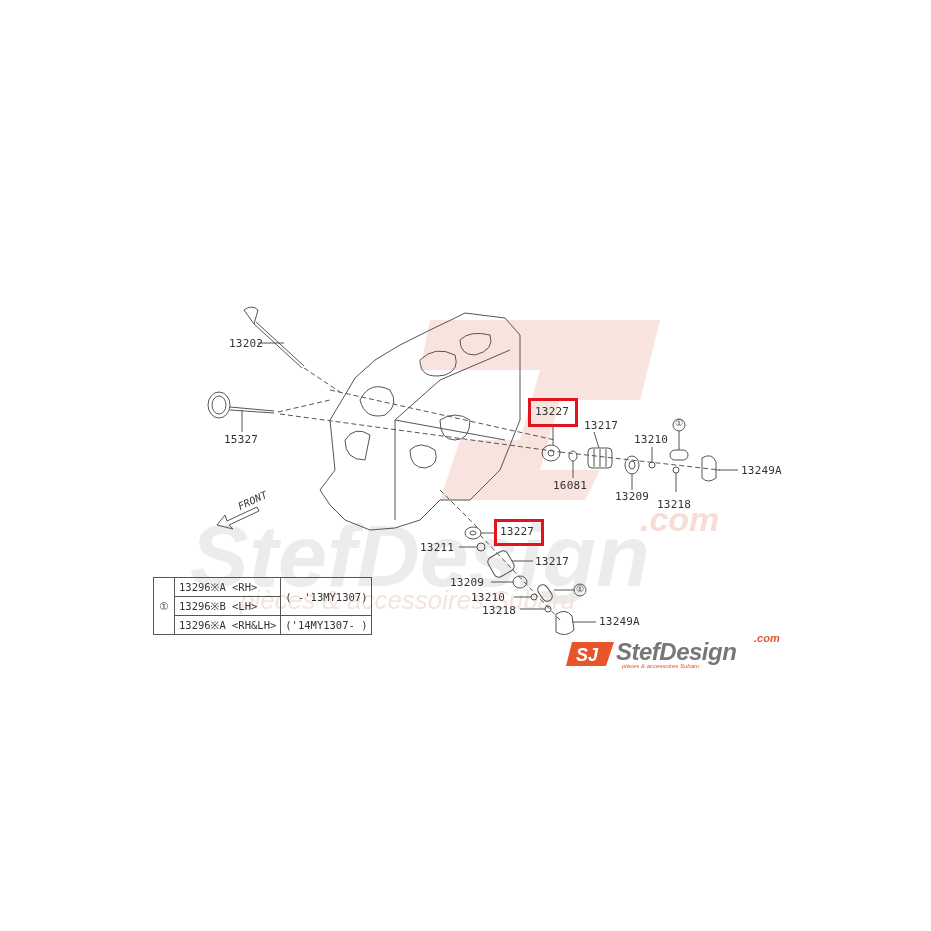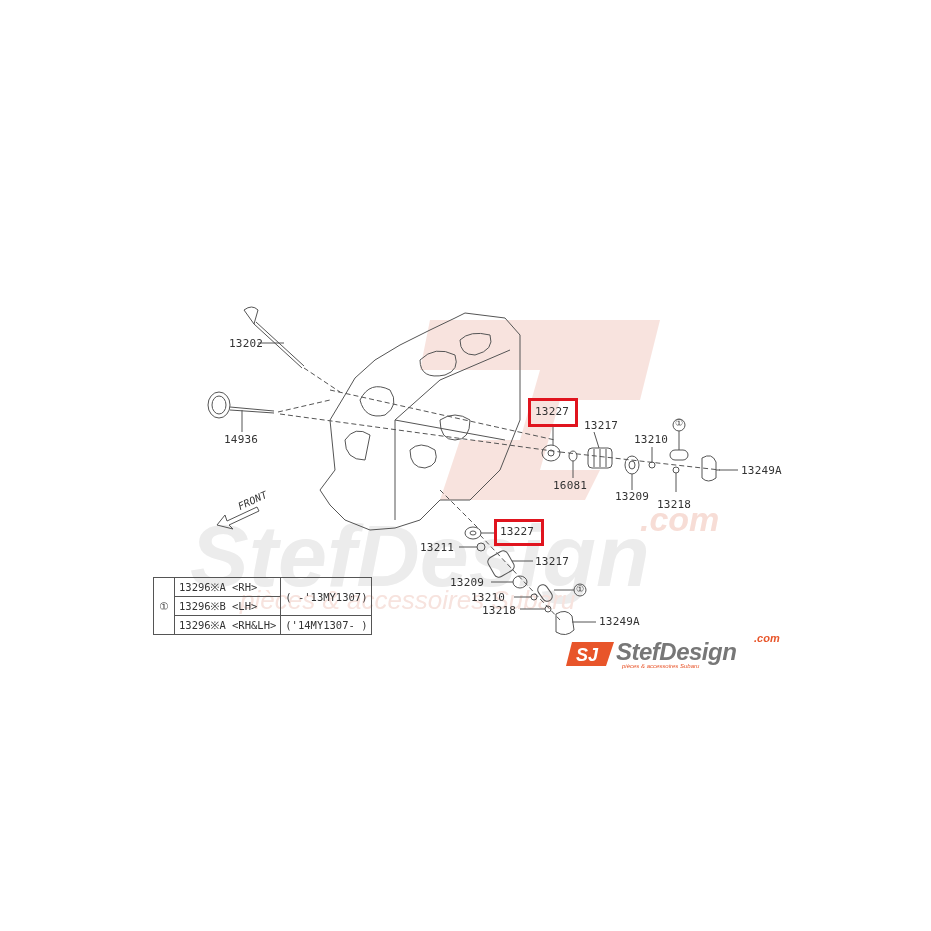--- a/index.html
+++ b/index.html
@@ -111,21 +111,21 @@
     <line x1="632" y1="474" x2="632" y2="490"></line>
     <line x1="652" y1="447" x2="652" y2="462"></line>
     <line x1="676" y1="473" x2="676" y2="492"></line>
 
     <path d="M217 525 l8-10 l2 6 l30-14 l2 4 l-30 14 l4 4 z"></path>
   </svg>
 
   <div class="lbl" style="left:237px;top:495px;transform:rotate(-25deg);font-style:italic;font-size:10px;">FRONT</div>
 
   <div class="lbl" style="left:211px;top:337px;margin-left:18px;">13202</div>
-  <div class="lbl" style="left:224px;top:433px;">14936</div>
+  <div class="lbl" style="left:224px;top:433px;">15327</div>
 
   <div class="hl" style="left:528px;top:398px;width:50px;height:29px;"></div>
   <div class="lbl" style="left:535px;top:405px;">13227</div>
   <div class="lbl" style="left:584px;top:419px;">13217</div>
   <div class="lbl" style="left:553px;top:479px;">16081</div>
   <div class="lbl" style="left:634px;top:433px;">13210</div>
   <div class="lbl" style="left:615px;top:490px;">13209</div>
   <div class="lbl" style="left:657px;top:498px;">13218</div>
   <div class="lbl" style="left:741px;top:464px;">13249A</div>
   <div class="lbl" style="left:675px;top:418px;font-size:9px;">①</div>

